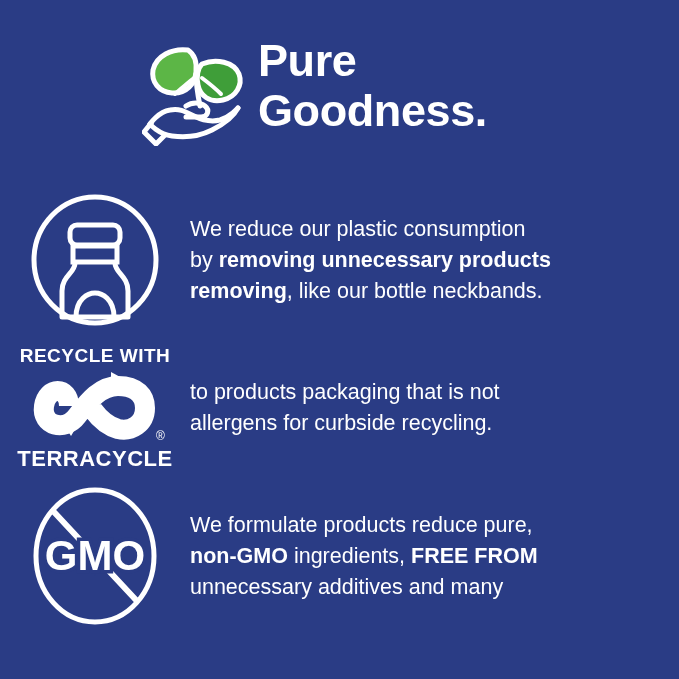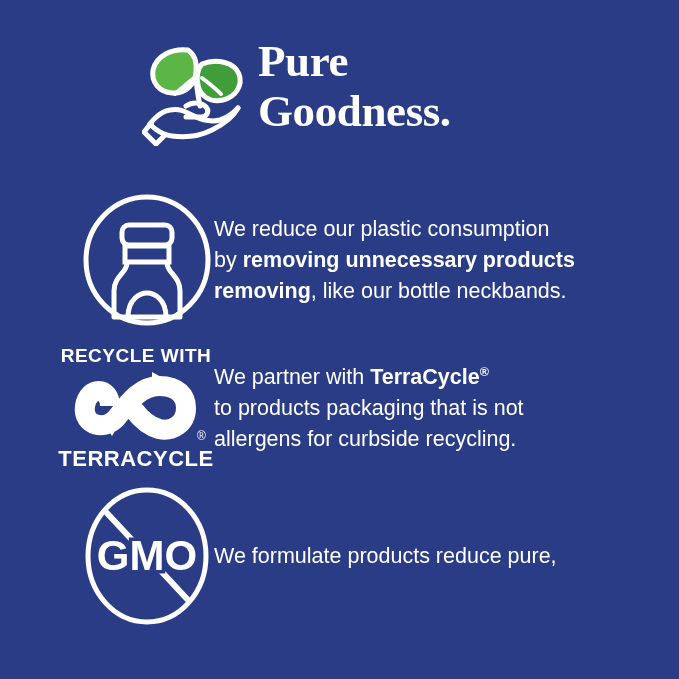--- a/index.html
+++ b/index.html
@@ -35,42 +35,41 @@
 
   .brand-title {
     margin-left: 6px;
     color: #ffffff;
     font-size: 45px;
     line-height: 50px;
     font-weight: bold;
     letter-spacing: -0.4px;
     padding-top: 8px;
   }
-  .brand-title .line { display: block; white-space: nowrap; font-family: Liberation Serif, serif; }
+  .brand-title .line { display: block; white-space: nowrap; }
 
   
   .rows {
     position: absolute;
     left: 0;
     top: 186px;
     width: 679px;
   }
   .row {
     display: flex;
     align-items: center;
     height: 148px;
   }
   .row-icon {
     flex: 0 0 190px;
     width: 190px;
     height: 148px;
     display: flex;
     align-items: center;
-    justify-content: flex-end;
-    margin-left: 24px;
+    justify-content: center;
   }
   .row-icon svg { display: block; }
 
   .row-text {
     flex: 1 1 auto;
     color: #ffffff;
     font-size: 21.5px;
     line-height: 31px;
     padding-right: 20px;
   }
@@ -146,32 +145,33 @@
                    C128 80 114 88 101 85 C90 82 82 74 76 66"></path>
         </g>
 
         <polygon points="42,72 66,72 54,92" fill="#ffffff"></polygon>
         <polygon points="94,28 94,52 116,40" fill="#ffffff"></polygon>
         <text x="139" y="96" fill="#ffffff" font-family="Liberation Sans, sans-serif" font-size="12">®</text>
         <text x="78" y="122" fill="#ffffff" font-family="Liberation Sans, sans-serif" font-size="22" font-weight="bold" text-anchor="middle" letter-spacing="0.5">TERRACYCLE</text>
       </svg>
     </div>
     <div class="row-text">
-      <span class="line">We partner with <b>TerraCycle<sup>®</sup></b></span>
       <span class="line">to products packaging that is not</span>
       <span class="line">allergens for curbside recycling.</span>
     </div>
   </div>
 
   <div class="row">
     <div class="row-icon">
       <svg width="134" height="140" viewBox="0 0 134 140" xmlns="http://www.w3.org/2000/svg">
         <ellipse cx="67" cy="70" rx="59" ry="66" fill="none" stroke="#ffffff" stroke-width="5"></ellipse>
         <line x1="26" y1="26" x2="108" y2="114" stroke="#ffffff" stroke-width="6" stroke-linecap="round"></line>
         <text x="67" y="84" fill="#ffffff" font-family="Liberation Sans, sans-serif" font-size="42" font-weight="bold" text-anchor="middle" stroke="#2a3c85" stroke-width="7" paint-order="stroke">GMO</text>
       </svg>
     </div>
     <div class="row-text">
       <span class="line">We formulate products reduce pure,</span>
+      <span class="line"><b>non-GMO</b> ingredients, <b>FREE FROM</b></span>
+      <span class="line">unnecessary additives and many</span>
     </div>
   </div>
 
 </div>
 
 </body></html>

